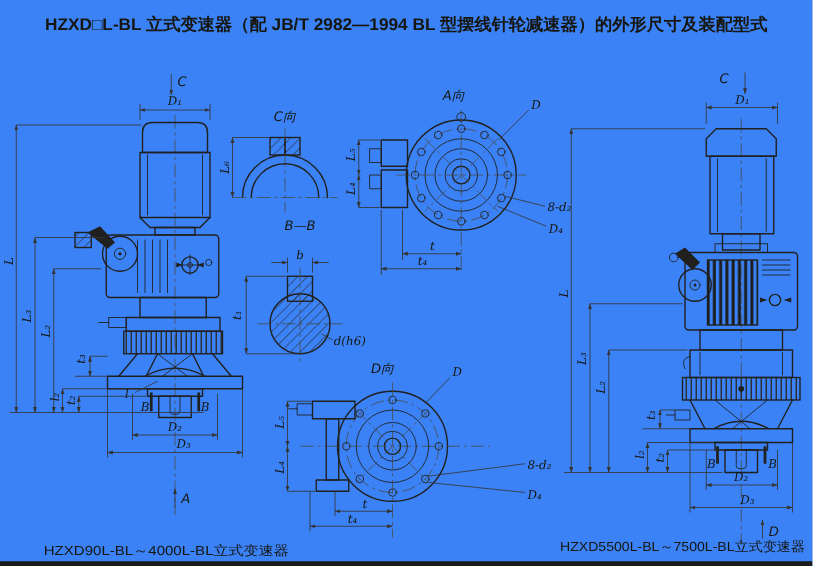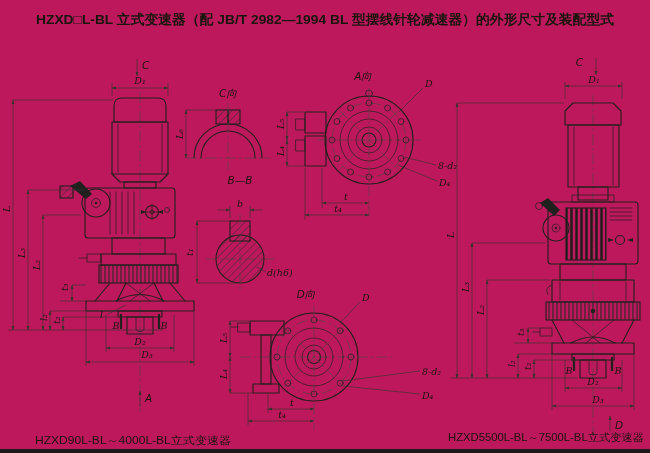--- a/index.html
+++ b/index.html
@@ -1,16 +1,16 @@
 <!DOCTYPE html>
 <html><head>
 <meta charset="utf-8">
 <style>
   html,body{margin:0;padding:0;background:#e8e6e0;}
-  #page{position:relative;width:650px;height:453px;background:#be185d;overflow:hidden;
+  #page{position:relative;width:650px;height:453px;background:#3b82f6;overflow:hidden;
         font-family:"Liberation Sans","DejaVu Sans",sans-serif;}
   svg{position:absolute;left:0;top:0;}
   .o  {stroke:#20201e;stroke-width:1.1;fill:none;stroke-linecap:round;stroke-linejoin:round}
   .o2 {stroke:#20201e;stroke-width:.7;fill:none;stroke-linecap:round}
   .d  {stroke:#35332f;stroke-width:.65;fill:none}
   .cl {stroke:#4a4842;stroke-width:.6;fill:none;stroke-dasharray:11 3 2.5 3}
   .hf {fill:url(#hatch);stroke:#20201e;stroke-width:1.1}
   .rf {fill:url(#ribs);stroke:#20201e;stroke-width:1.1}
   .rf2{fill:url(#ribs2);stroke:#20201e;stroke-width:1.1}
   .fl {fill:#20201e;stroke:none}

